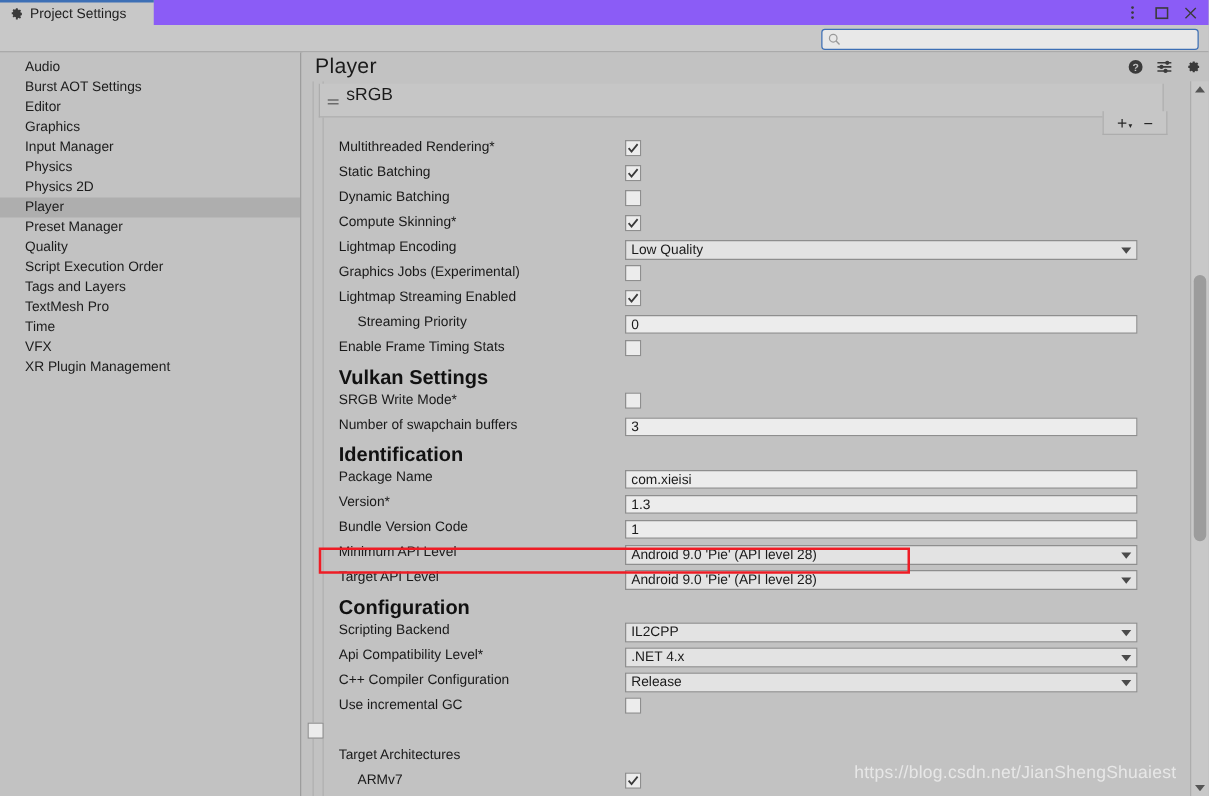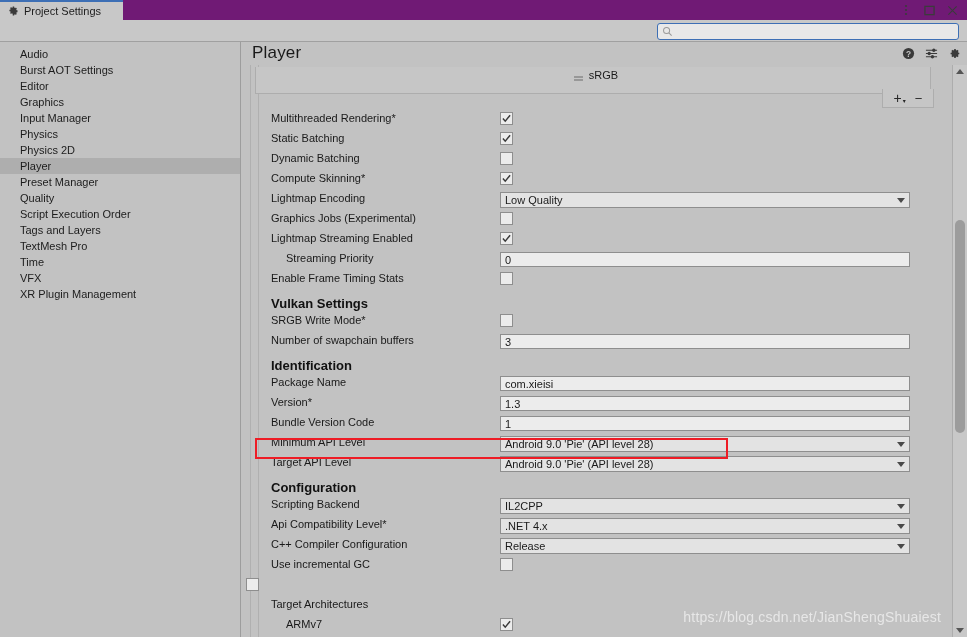--- a/index.html
+++ b/index.html
@@ -16,21 +16,21 @@
     color: #1a1a1a;
     position: relative;
     -webkit-font-smoothing: antialiased;
   }
 
   
   .titlebar {
     position: absolute;
     left: 0; top: 0;
     width: 967px; height: 20px;
-    background: #701a75;
+    background: #8b5cf6;
     display: flex;
     align-items: stretch;
   }
   .tab {
     width: 123px;
     background: #c8c8c8;
     border-top: 2px solid #3d6fb5;
     display: flex;
     align-items: center;
     padding-left: 7px;
@@ -167,22 +167,21 @@
     background: #c6c6c6;
     border: 1px solid #adadad;
     border-top: none;
     box-sizing: border-box;
   }
   .srgb-row {
     display: flex;
     align-items: center;
     height: 16px;
     padding-left: 6px;
-    font-size: 11px;
-    justify-content: center;
+    font-size: 14px;
   }
   .drag-handle {
     width: 9px; height: 7px;
     margin-right: 6px;
     display: inline-block;
     flex: none;
   }
   .plusminus {
     position: absolute;
     right: -4px; bottom: -15px;
@@ -218,21 +217,21 @@
     color: #191919;
     white-space: nowrap;
     flex: none;
   }
   .row-label.indent { padding-left: 40px; }
   .section-head {
     height: 22px;
     display: flex;
     align-items: center;
     padding-left: 25px;
-    font-size: 13px;
+    font-size: 16px;
     font-weight: bold;
     color: #111;
   }
 
   .field-area { flex: 1; display: flex; align-items: center; }
 
   .checkbox {
     width: 13px; height: 13px;
     background: #ececec;
     border: 1px solid #8e8e8e;

